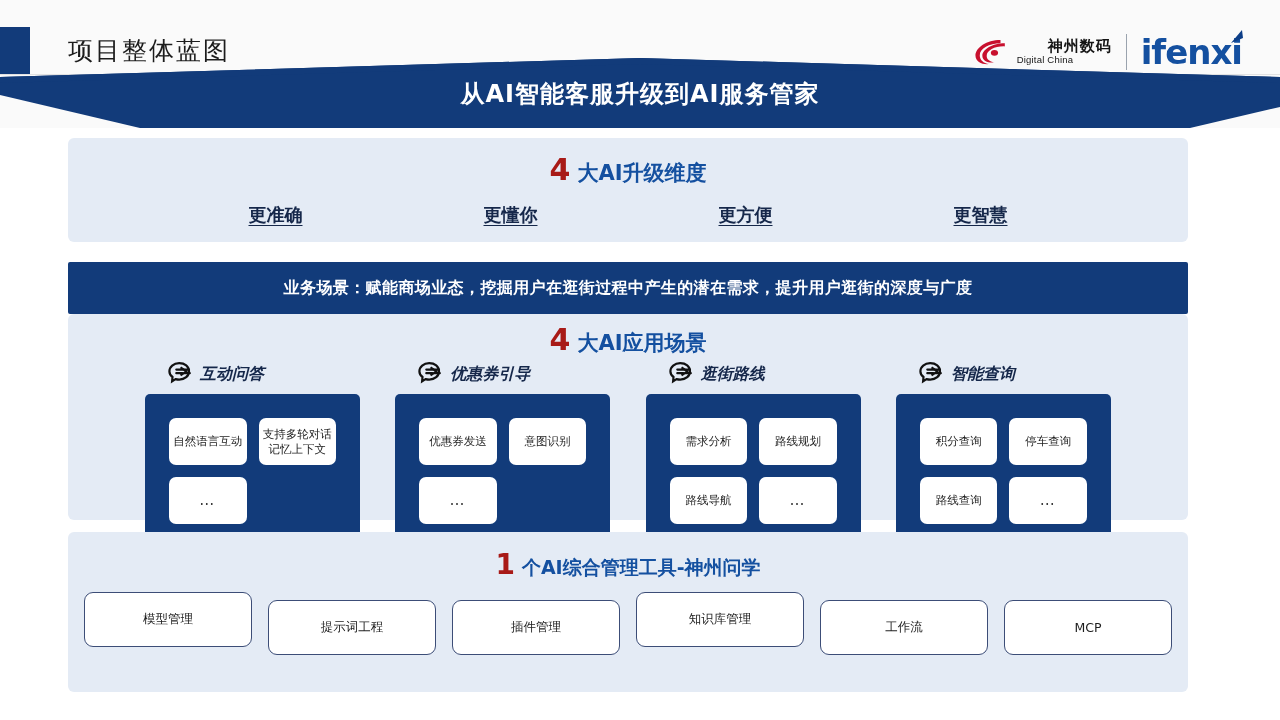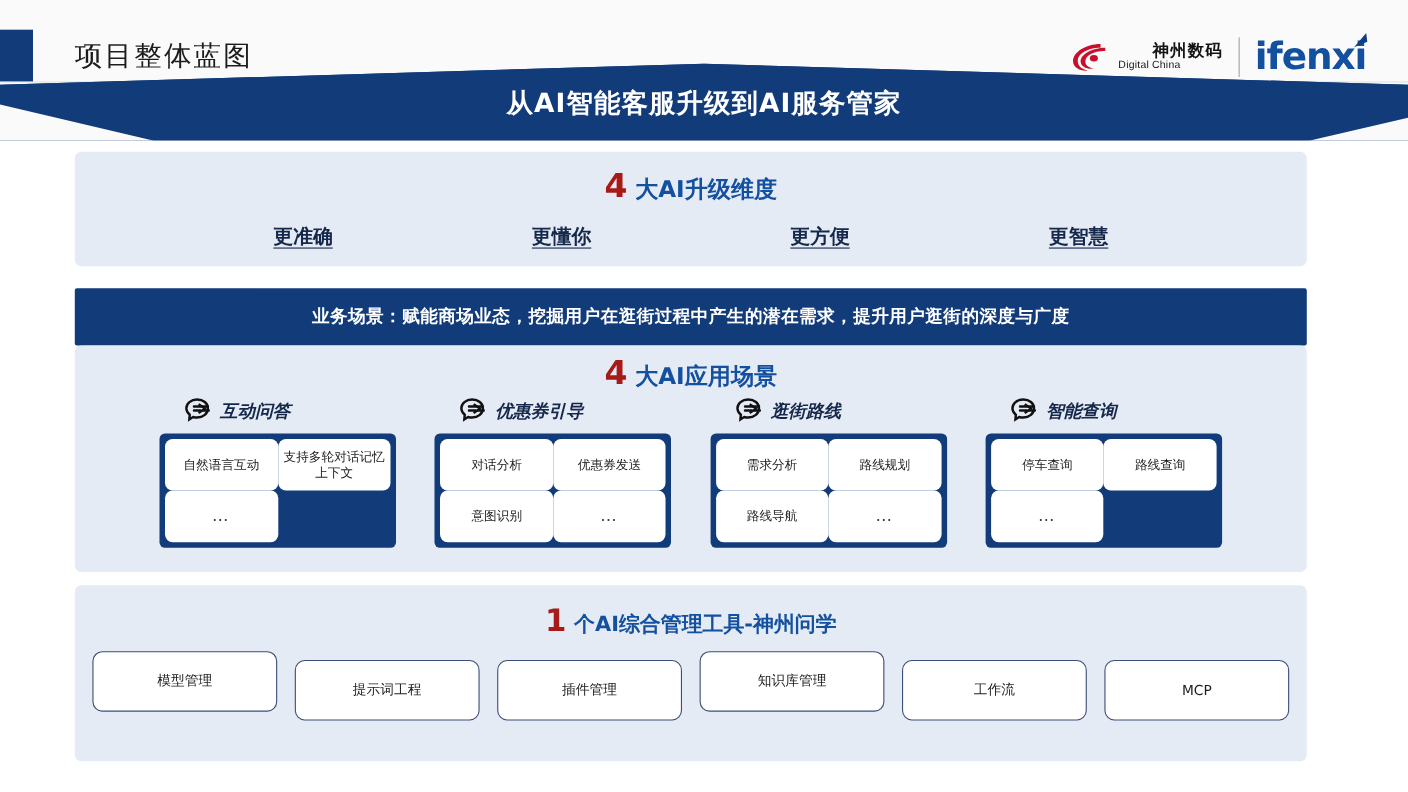--- a/index.html
+++ b/index.html
@@ -119,22 +119,22 @@
     display:flex;align-items:center;gap:7px;height:32px;
     padding-left:22px;
     font-style:italic;
   }
   .scen-title{
     font-size:16px;font-weight:bold;color:#15274a;white-space:nowrap;
     font-family:"DejaVu Sans","Liberation Sans",sans-serif;
   }
   .scen-box{
     margin-top:4px;background:#123b7a;border-radius:5px;
-    padding:5px;display:grid;grid-template-columns:1fr 1fr;
-    gap:0;box-sizing:border-box;width:100%;
+    padding:24px;display:grid;grid-template-columns:1fr 1fr;
+    gap:12px;box-sizing:border-box;width:100%;
   }
   .chip{
     background:#ffffff;border-radius:7px;height:47px;
     display:flex;align-items:center;justify-content:center;
     text-align:center;font-size:11.5px;color:#1d1d1d;line-height:1.3;
     font-family:"DejaVu Sans","Liberation Sans",sans-serif;
     padding:0 3px;box-sizing:border-box;
   }
   .chip.dots{font-size:15px;color:#3a3a3a;letter-spacing:2px;}
 
@@ -244,21 +244,20 @@
     <div class="scen-group">
       <div class="scen-title-row">
         <svg width="26" height="26" viewBox="0 0 26 26">
           <path d="M12.2 2.2C6.6 2.2 2.4 5.8 2.4 10.2c0 2.3 1.2 4.4 3.1 5.8l-.4 4.3 3.4-2.2c1.2.35 2.4.5 3.7.5 5.6 0 9.8-3.6 9.8-8.4S17.8 2.2 12.2 2.2z" fill="none" stroke="#111" stroke-width="2.2"></path>
           <path d="M9.3 8.6h7.2M9.3 12.2h6M17.6 8.6h4.4M17.6 12.2h5.2" stroke="#111" stroke-width="2.2" stroke-linecap="round"></path>
           <path d="M13.5 6.4 L19.5 10.4 L13.5 14.4" fill="none" stroke="#111" stroke-width="2.2" stroke-linejoin="round"></path>
         </svg>
         <span class="scen-title">优惠券引导</span>
       </div>
       <div class="scen-box">
-        <div class="chip">对话分析</div>
         <div class="chip">优惠券发送</div>
         <div class="chip">意图识别</div>
         <div class="chip dots">…</div>
       </div>
     </div>
 
     <div class="scen-group">
       <div class="scen-title-row">
         <svg width="26" height="26" viewBox="0 0 26 26">
           <path d="M12.2 2.2C6.6 2.2 2.4 5.8 2.4 10.2c0 2.3 1.2 4.4 3.1 5.8l-.4 4.3 3.4-2.2c1.2.35 2.4.5 3.7.5 5.6 0 9.8-3.6 9.8-8.4S17.8 2.2 12.2 2.2z" fill="none" stroke="#111" stroke-width="2.2"></path>
@@ -278,20 +277,21 @@
     <div class="scen-group">
       <div class="scen-title-row">
         <svg width="26" height="26" viewBox="0 0 26 26">
           <path d="M12.2 2.2C6.6 2.2 2.4 5.8 2.4 10.2c0 2.3 1.2 4.4 3.1 5.8l-.4 4.3 3.4-2.2c1.2.35 2.4.5 3.7.5 5.6 0 9.8-3.6 9.8-8.4S17.8 2.2 12.2 2.2z" fill="none" stroke="#111" stroke-width="2.2"></path>
           <path d="M9.3 8.6h7.2M9.3 12.2h6M17.6 8.6h4.4M17.6 12.2h5.2" stroke="#111" stroke-width="2.2" stroke-linecap="round"></path>
           <path d="M13.5 6.4 L19.5 10.4 L13.5 14.4" fill="none" stroke="#111" stroke-width="2.2" stroke-linejoin="round"></path>
         </svg>
         <span class="scen-title">智能查询</span>
       </div>
       <div class="scen-box">
+        <div class="chip">积分查询</div>
         <div class="chip">停车查询</div>
         <div class="chip">路线查询</div>
         <div class="chip dots">…</div>
       </div>
     </div>
 
   </div>
 </div>
 
 <div class="panel" id="tool-panel">

